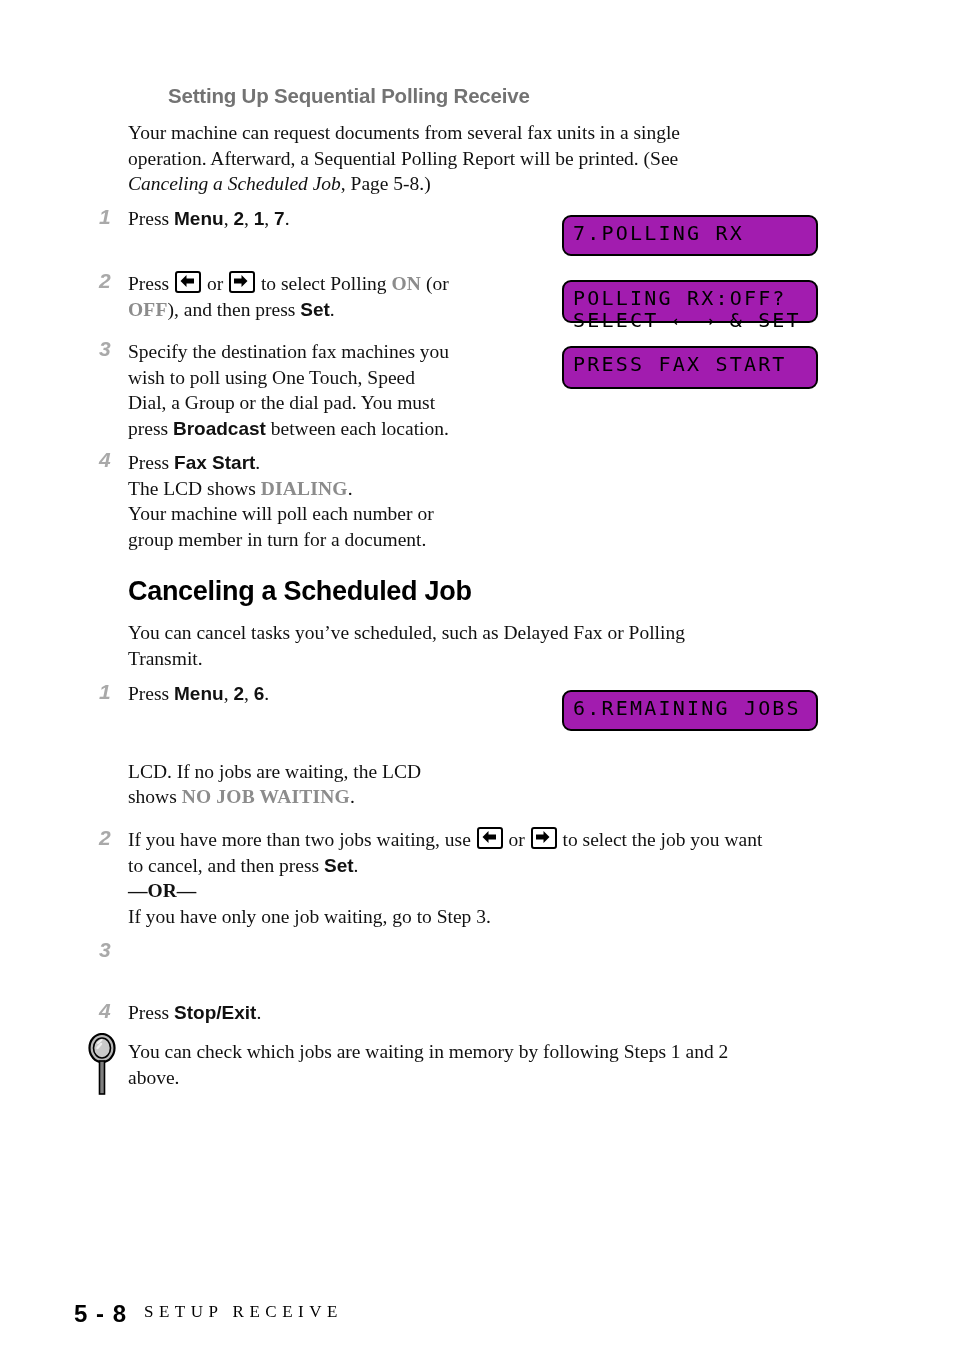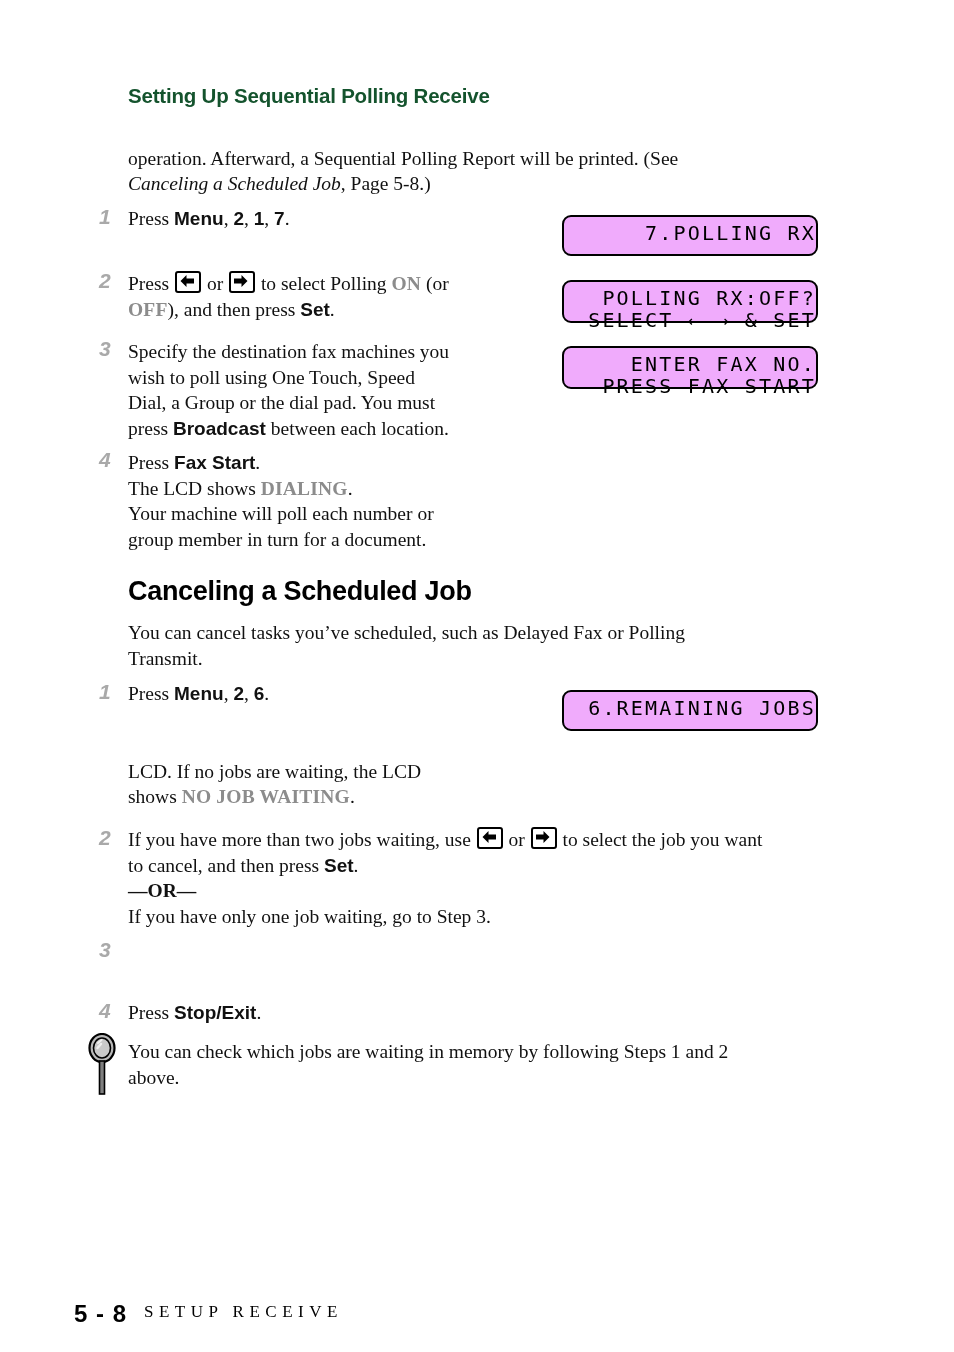--- a/index.html
+++ b/index.html
@@ -22,22 +22,23 @@
     height: 1352px;
   }
 
   
   .h-sub {
     position: absolute;
     font-family: "Liberation Sans", sans-serif;
     font-weight: bold;
     font-size: 20.5px;
     letter-spacing: -0.2px;
-    color: #14532d;
+    color: #737373;
     white-space: nowrap;
+    margin-left: 40px;
   }
   .h-main {
     position: absolute;
     font-family: "Liberation Sans", sans-serif;
     font-weight: bold;
     font-size: 27px;
     letter-spacing: -0.3px;
     color: #000;
     white-space: nowrap;
   }
@@ -95,24 +96,23 @@
     margin: 0 1px;
     background: #fff;
   }
   .keybox svg { position: absolute; left: 2px; top: 1px; }
 
   
   .lcd {
     position: absolute;
     border: 2.5px solid #000;
     border-radius: 9px;
-    background: #f0abfc;
+    background: #a21caf;
     box-sizing: border-box;
     padding: 5px 0 0 9px;
-    text-align: right;
   }
   .lcd-line {
     font-family: "DejaVu Sans Mono", "Liberation Mono", monospace;
     font-size: 20px;
     line-height: 22px;
     letter-spacing: 2.2px;
     color: #000;
     white-space: pre;
   }
 
@@ -148,21 +148,21 @@
   }
 </style>
 </head>
 <body>
 
 <div class="page">
 
   <div class="h-sub" style="left:128px; top:84px;">Setting Up Sequential Polling Receive</div>
 
   <div class="para" style="left:128px; top:120px; width:700px;">
-    <br>
+    <span>Your machine can request documents from several fax units in a single</span><br>
     <span>operation. Afterward, a Sequential Polling Report will be printed. (See</span><br>
     <span class="ital">Canceling a Scheduled Job</span><span>, Page 5-8.)</span>
   </div>
 
   <div class="step-num" style="left:99px; top:205px;">1</div>
   <div class="step-body" style="left:128px; top:206px; width:400px;">
     <span>Press </span><span class="sans-b">Menu</span><span>, </span><span class="sans-b">2</span><span>, </span><span class="sans-b">1</span><span>, </span><span class="sans-b">7</span><span>.</span>
   </div>
 
   <div class="step-num" style="left:99px; top:269px;">2</div>
@@ -193,21 +193,20 @@
   <div class="lcd" style="left:562px; top:215px; width:256px; height:41px;">
     <div class="lcd-line">7.POLLING RX</div>
   </div>
 
   <div class="lcd" style="left:562px; top:280px; width:256px; height:43px;padding-left:9px;">
     <div class="lcd-line">POLLING RX:OFF?</div>
     <div class="lcd-line">SELECT ← → &amp; SET</div>
   </div>
 
   <div class="lcd" style="left:562px; top:346px; width:256px; height:43px;">
-    <div class="lcd-line">ENTER FAX NO.</div>
     <div class="lcd-line">PRESS FAX START</div>
   </div>
 
   <div class="h-main" style="left:128px; top:576px;">Canceling a Scheduled Job</div>
 
   <div class="para" style="left:128px; top:620px; width:720px;">
     <span>You can cancel tasks you’ve scheduled, such as Delayed Fax or Polling</span><br>
     <span>Transmit.</span>
   </div>
 

